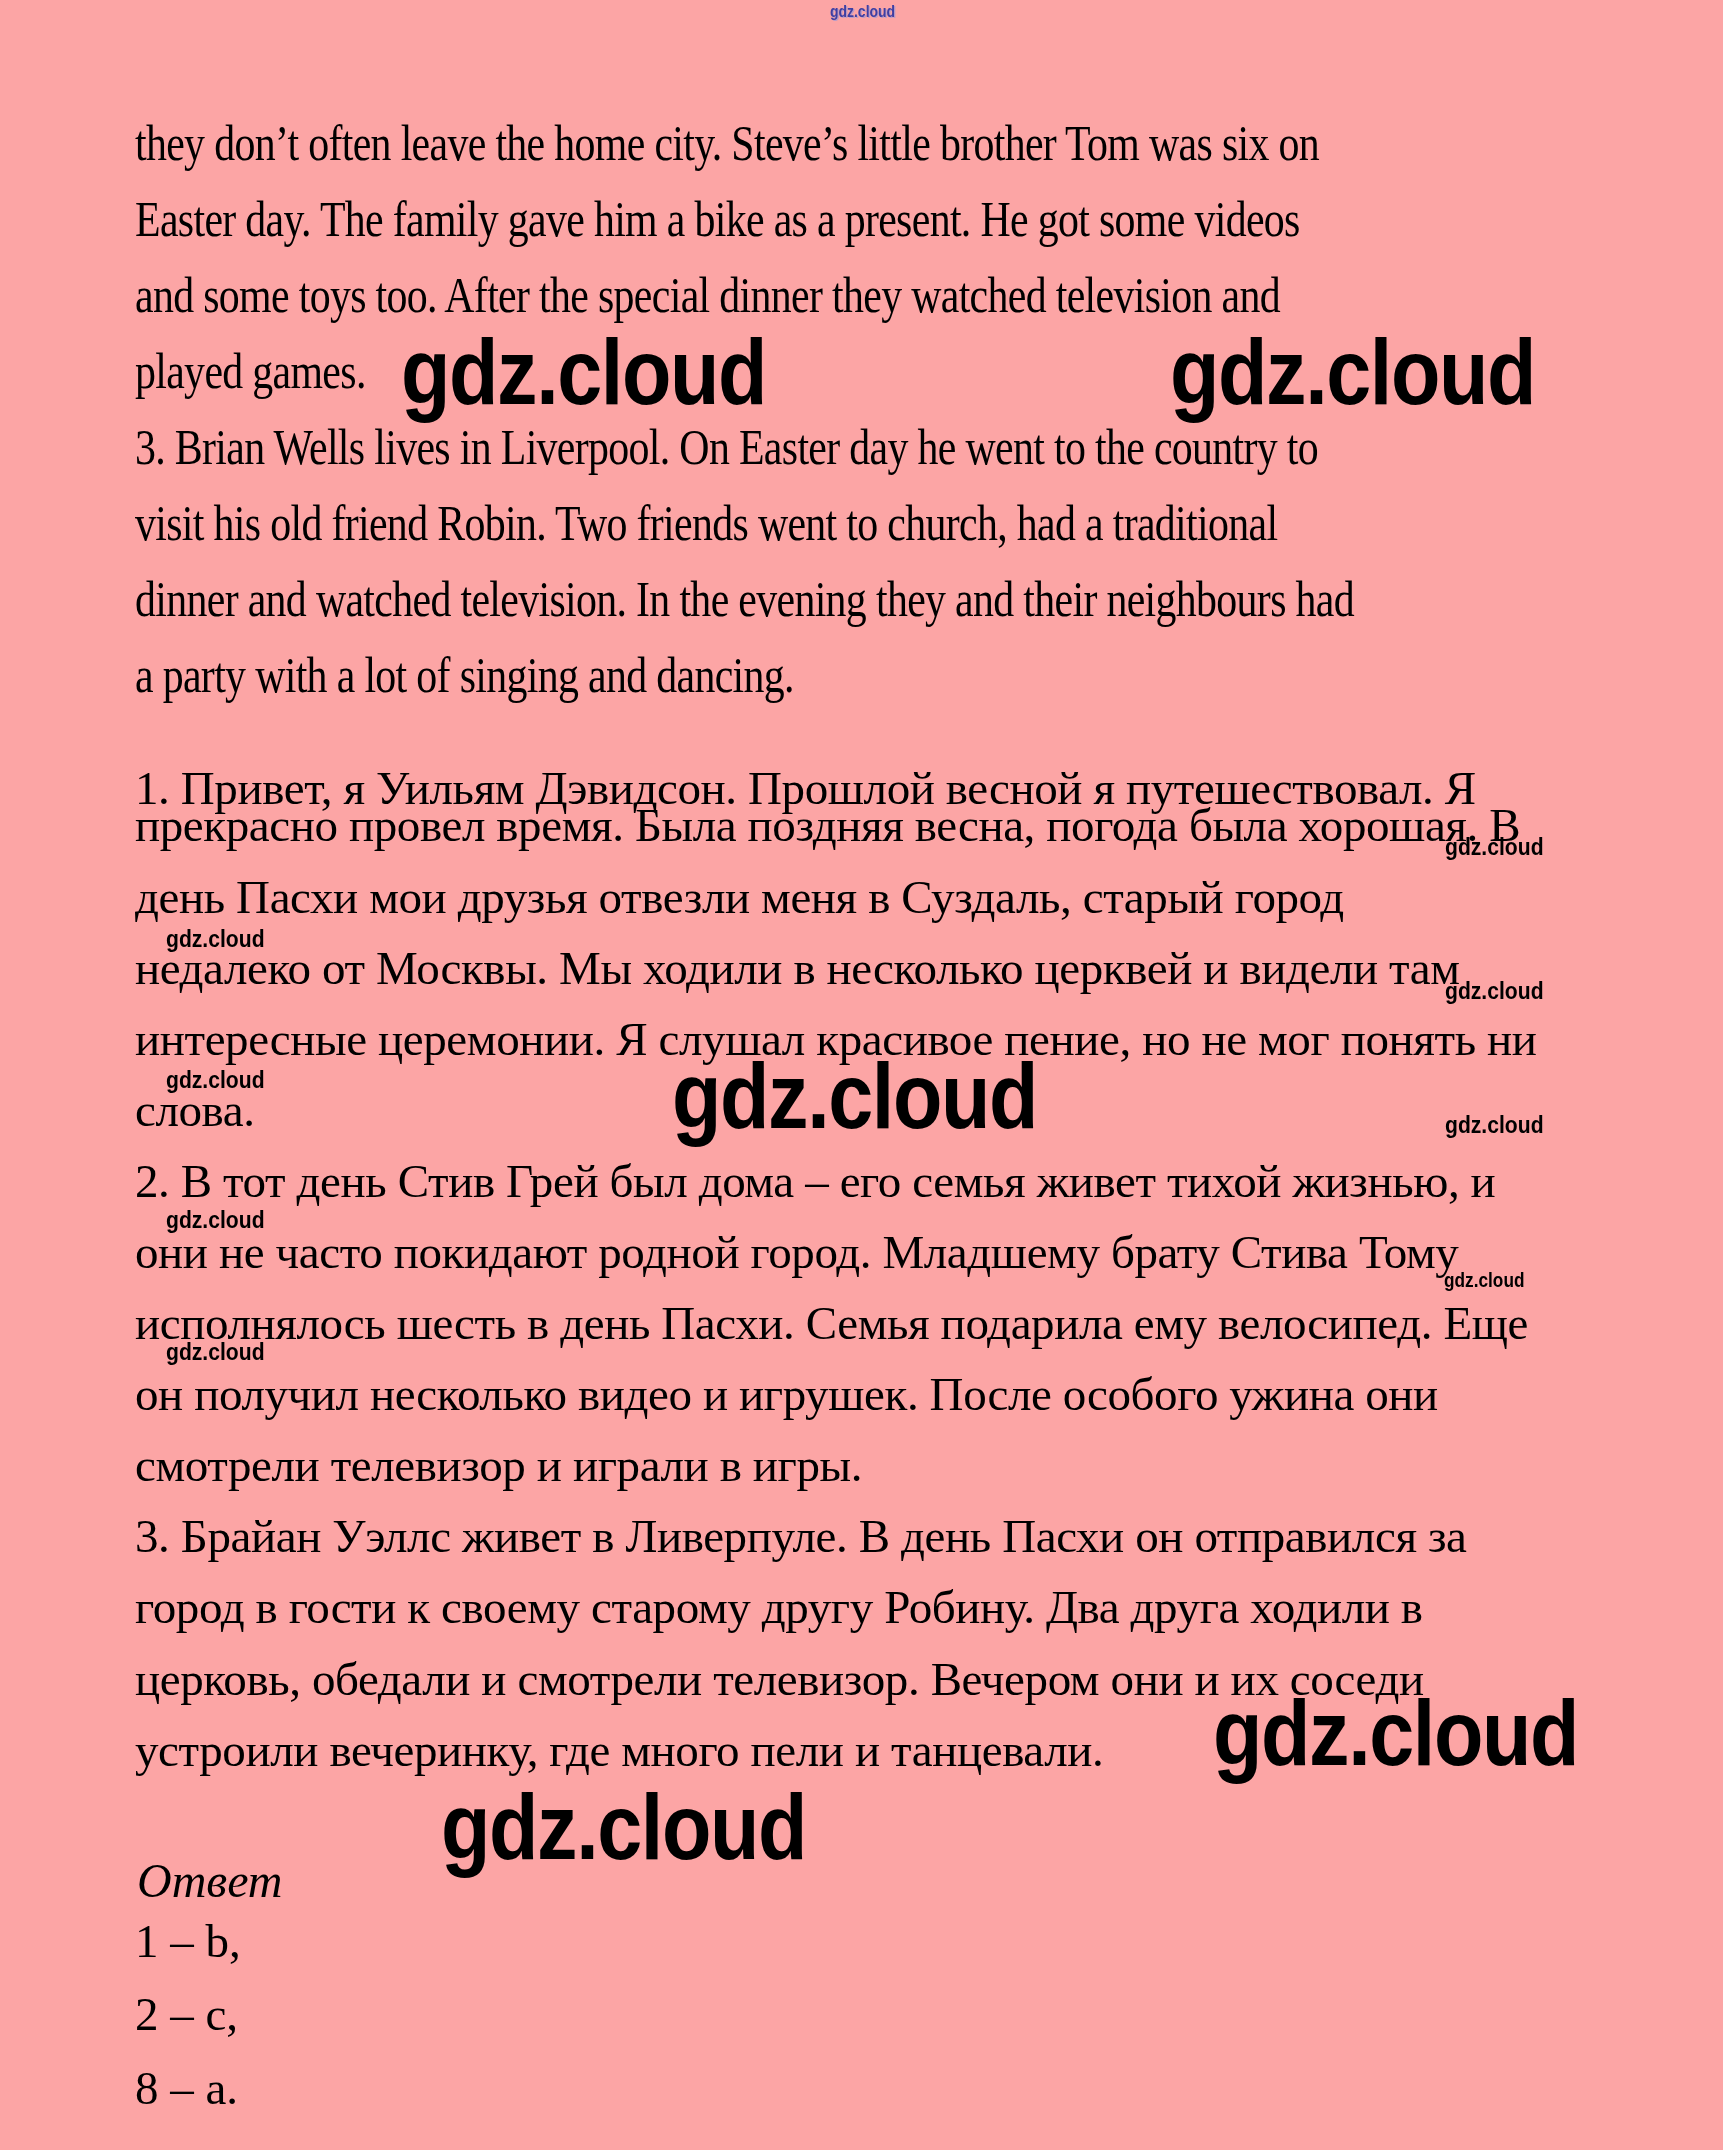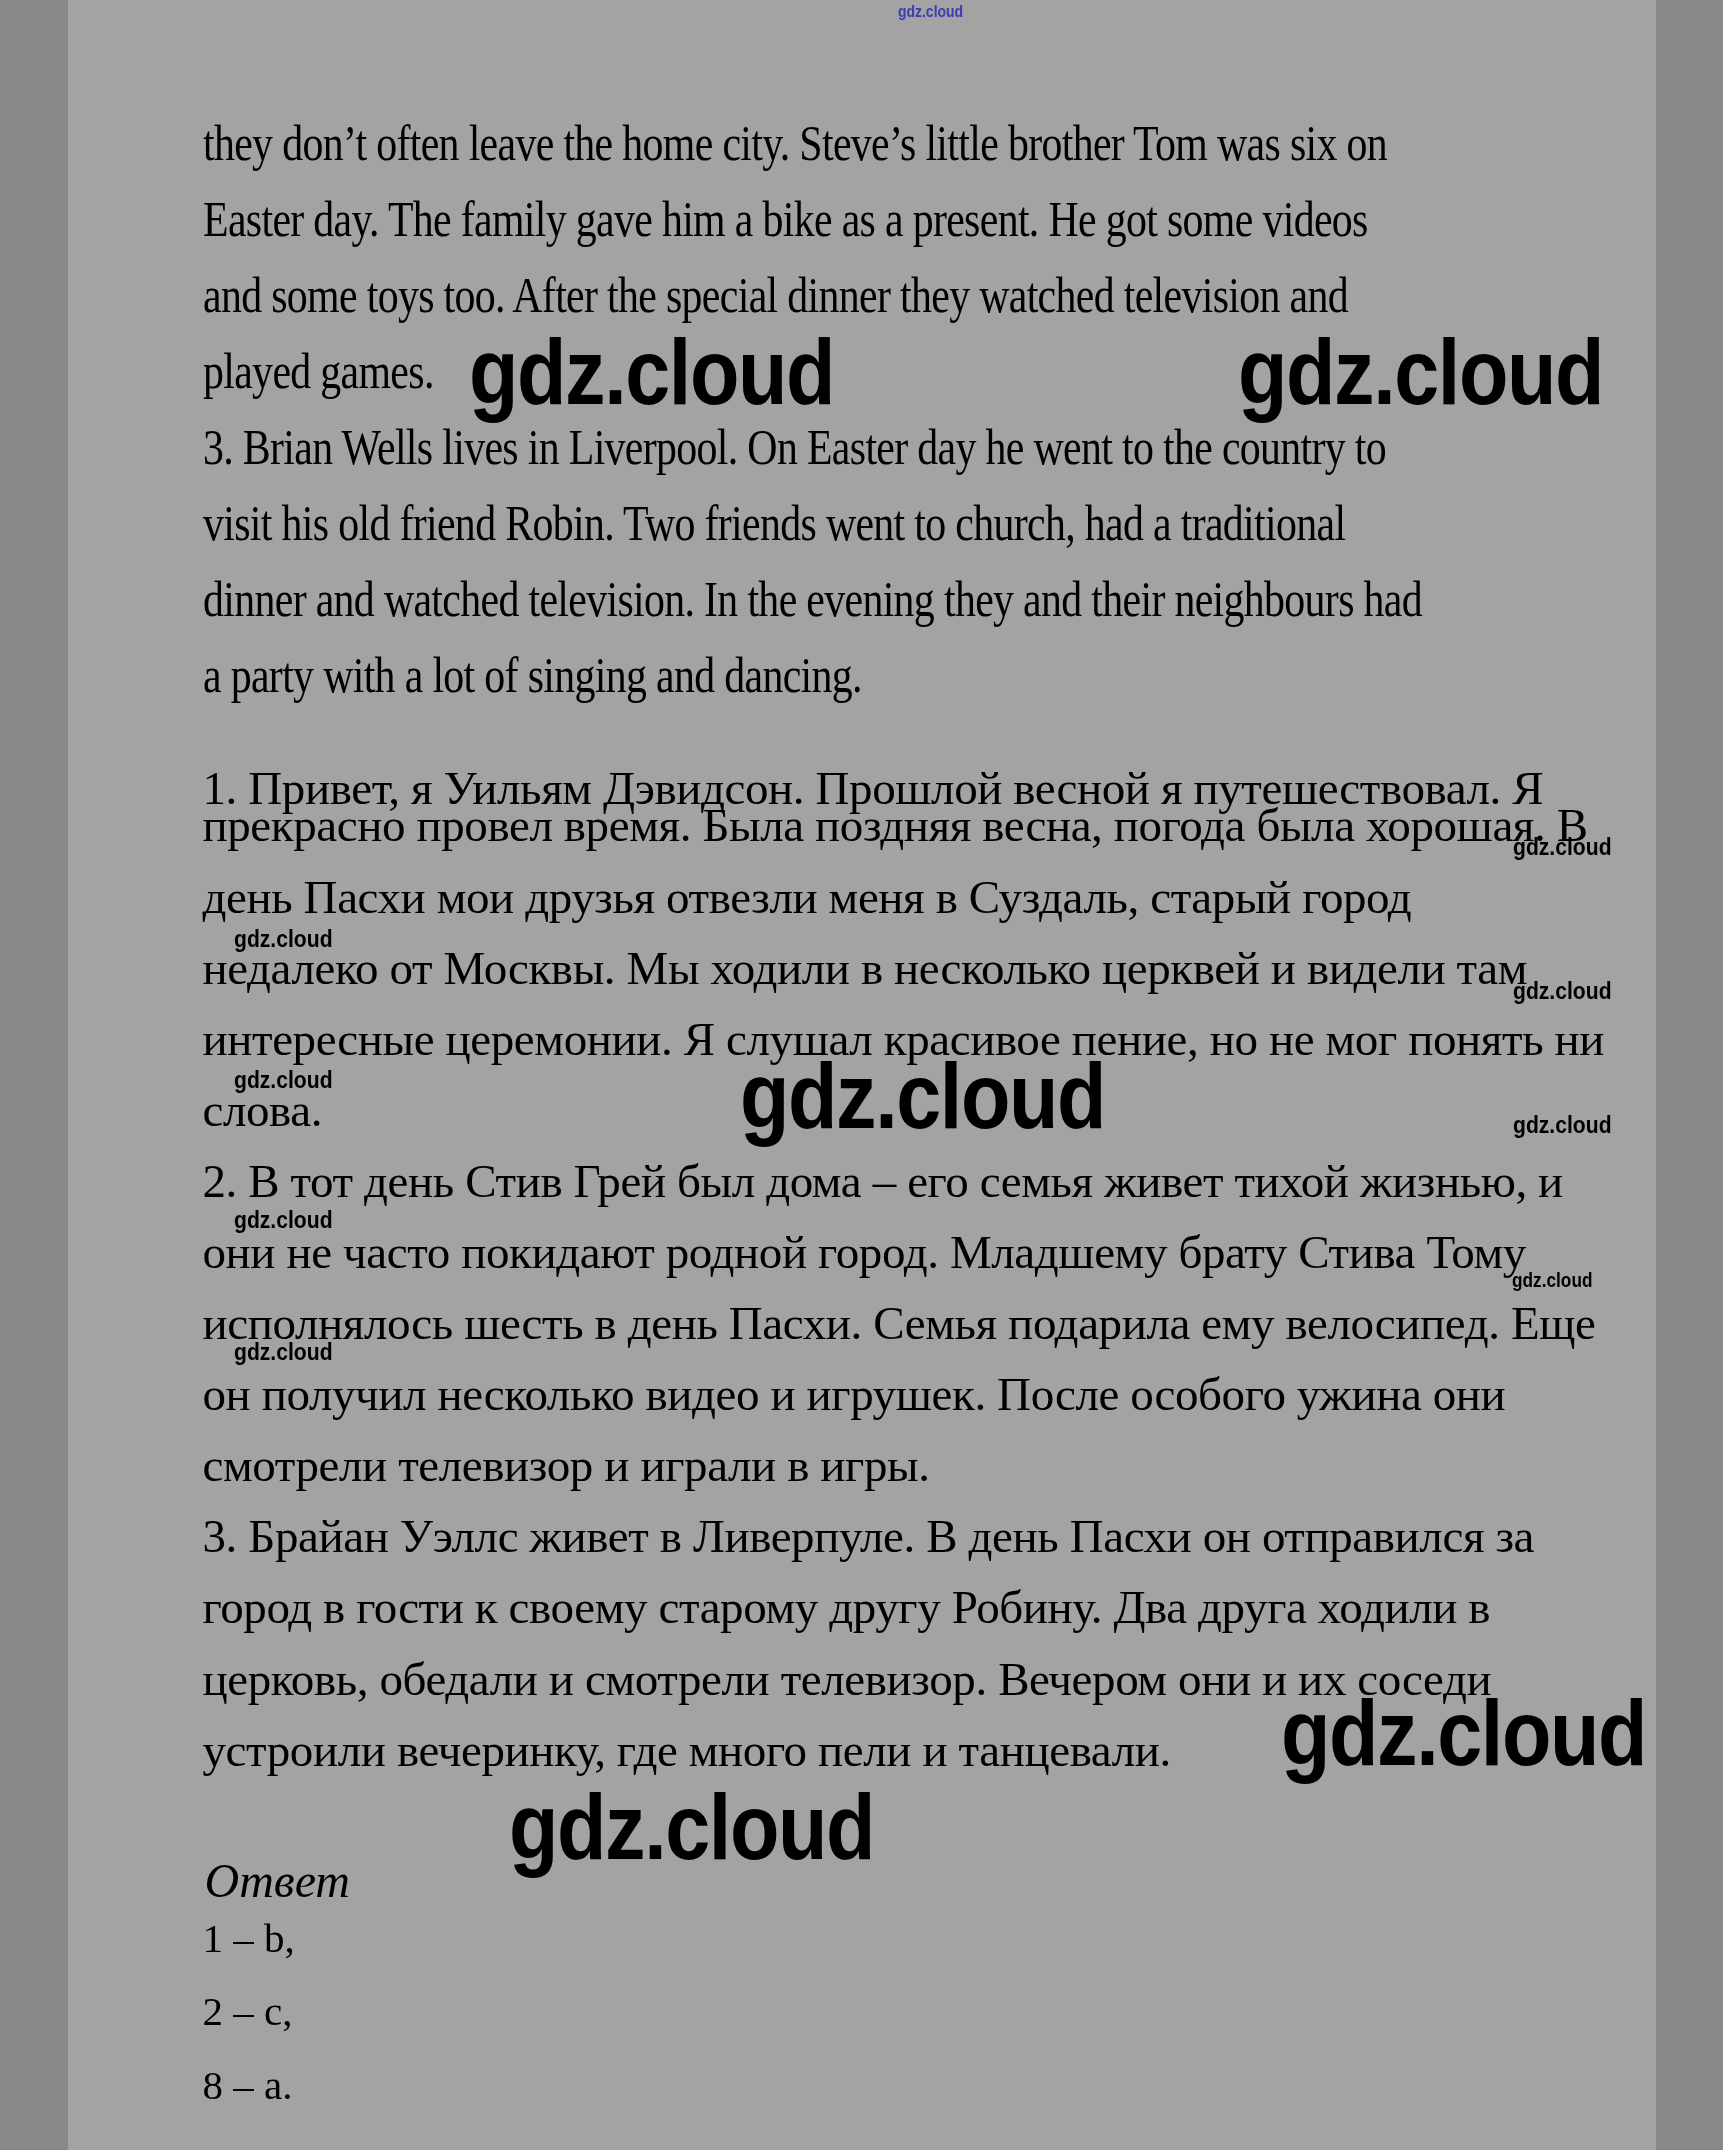--- a/index.html
+++ b/index.html
@@ -1,24 +1,23 @@
 <!DOCTYPE html>
 <html style="font-size:13px"><head>
 <meta charset="utf-8">
 <style>
   html,body{margin:0;padding:0;background:#888;}
   .page{
     position:relative;
-    width:1572px;height:2151px;
+    width:1723px;height:2151px;
     margin:0 auto;
-    background:#a3a3a3;
+    background:#fca5a5;
     overflow:hidden;
     font-family:"Liberation Serif", serif;
     color:#000;
-    padding-left:16px;
   }
   .line{
     position:absolute;
     left:135px;
     white-space:nowrap;
     line-height:1;
   }
   
   .en{
     font-size:51px;
@@ -29,21 +28,21 @@
   
   .ru{
     font-size:47px;
     letter-spacing:-0.4px;
   }
   .otvet{
     font-size:48px;
     font-style:italic;
   }
   .ans{
-    font-size:41px;
+    font-size:47px;
   }
   
   .wm{
     position:absolute;
     font-family:"Liberation Sans", sans-serif;
     font-weight:700;
     font-size:92px;
     letter-spacing:-1.6px;
     transform:scaleX(0.88);
     transform-origin:0 0;

